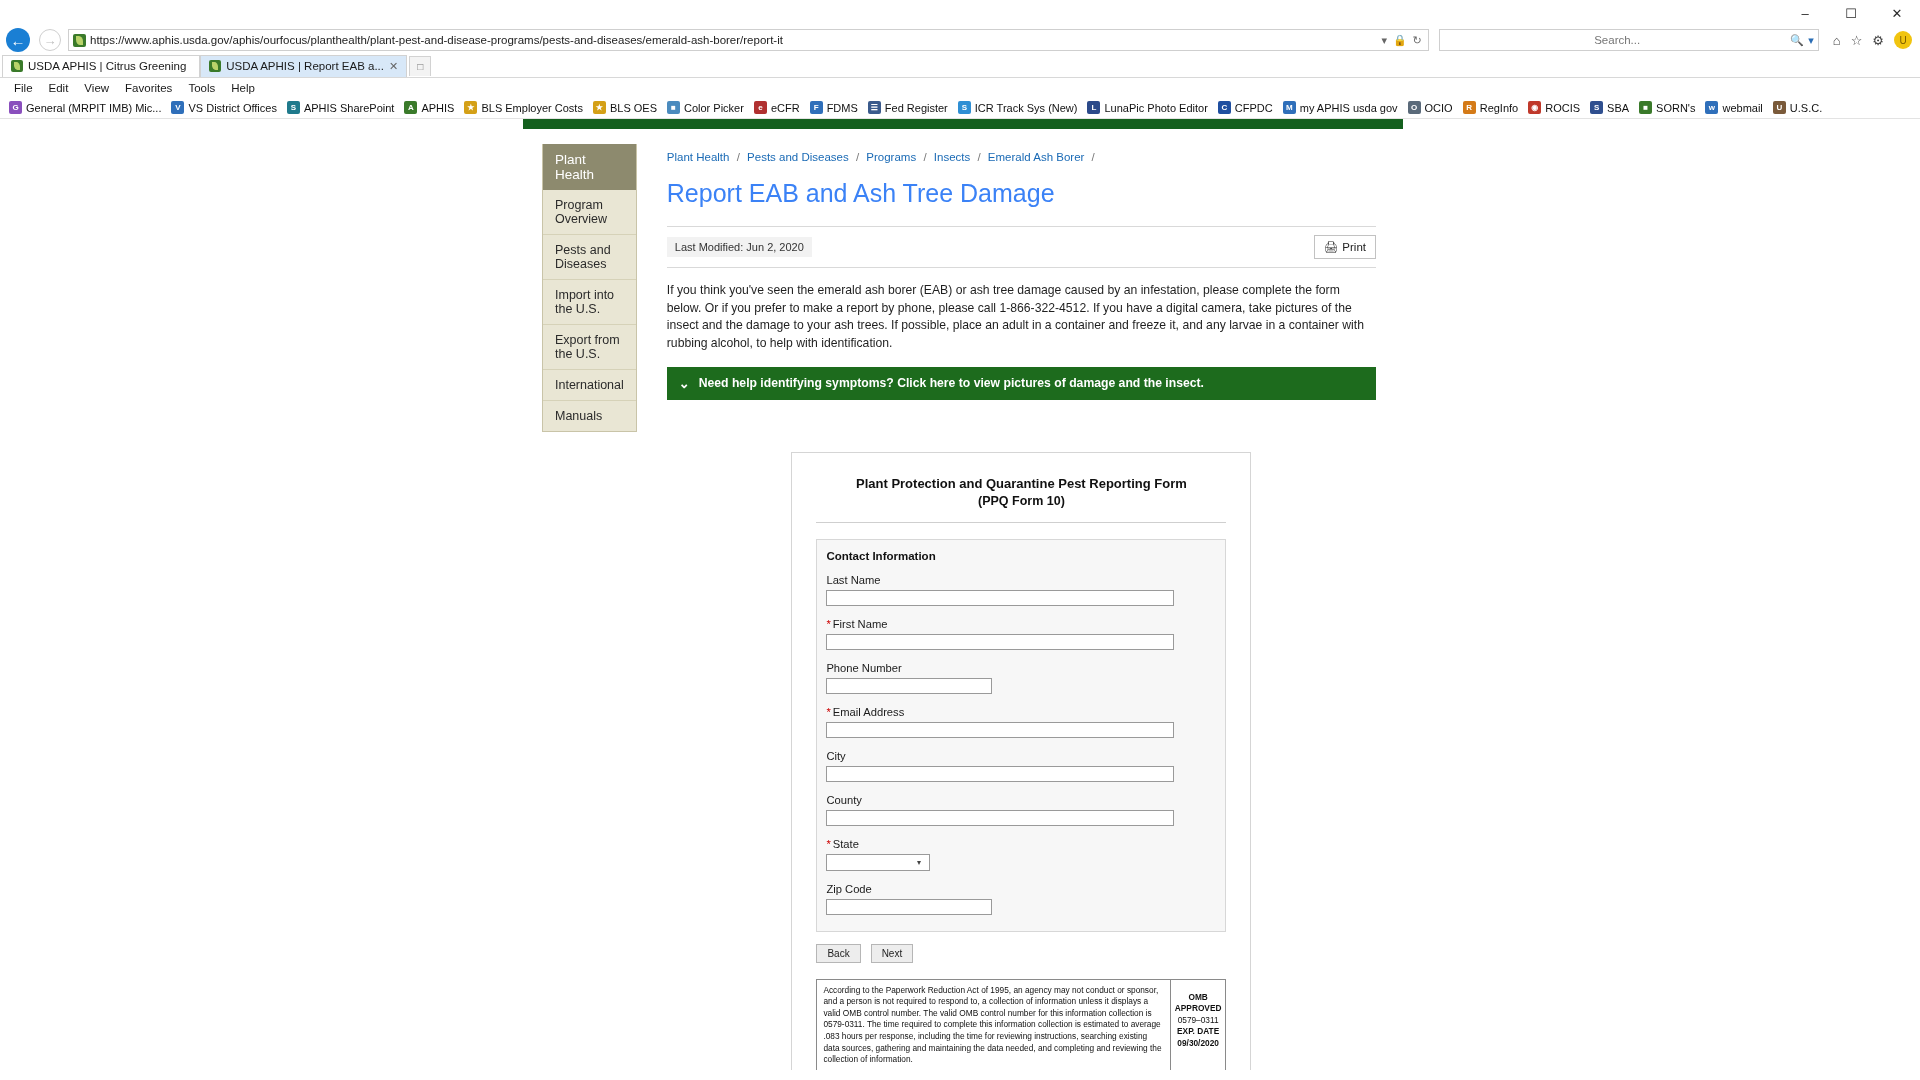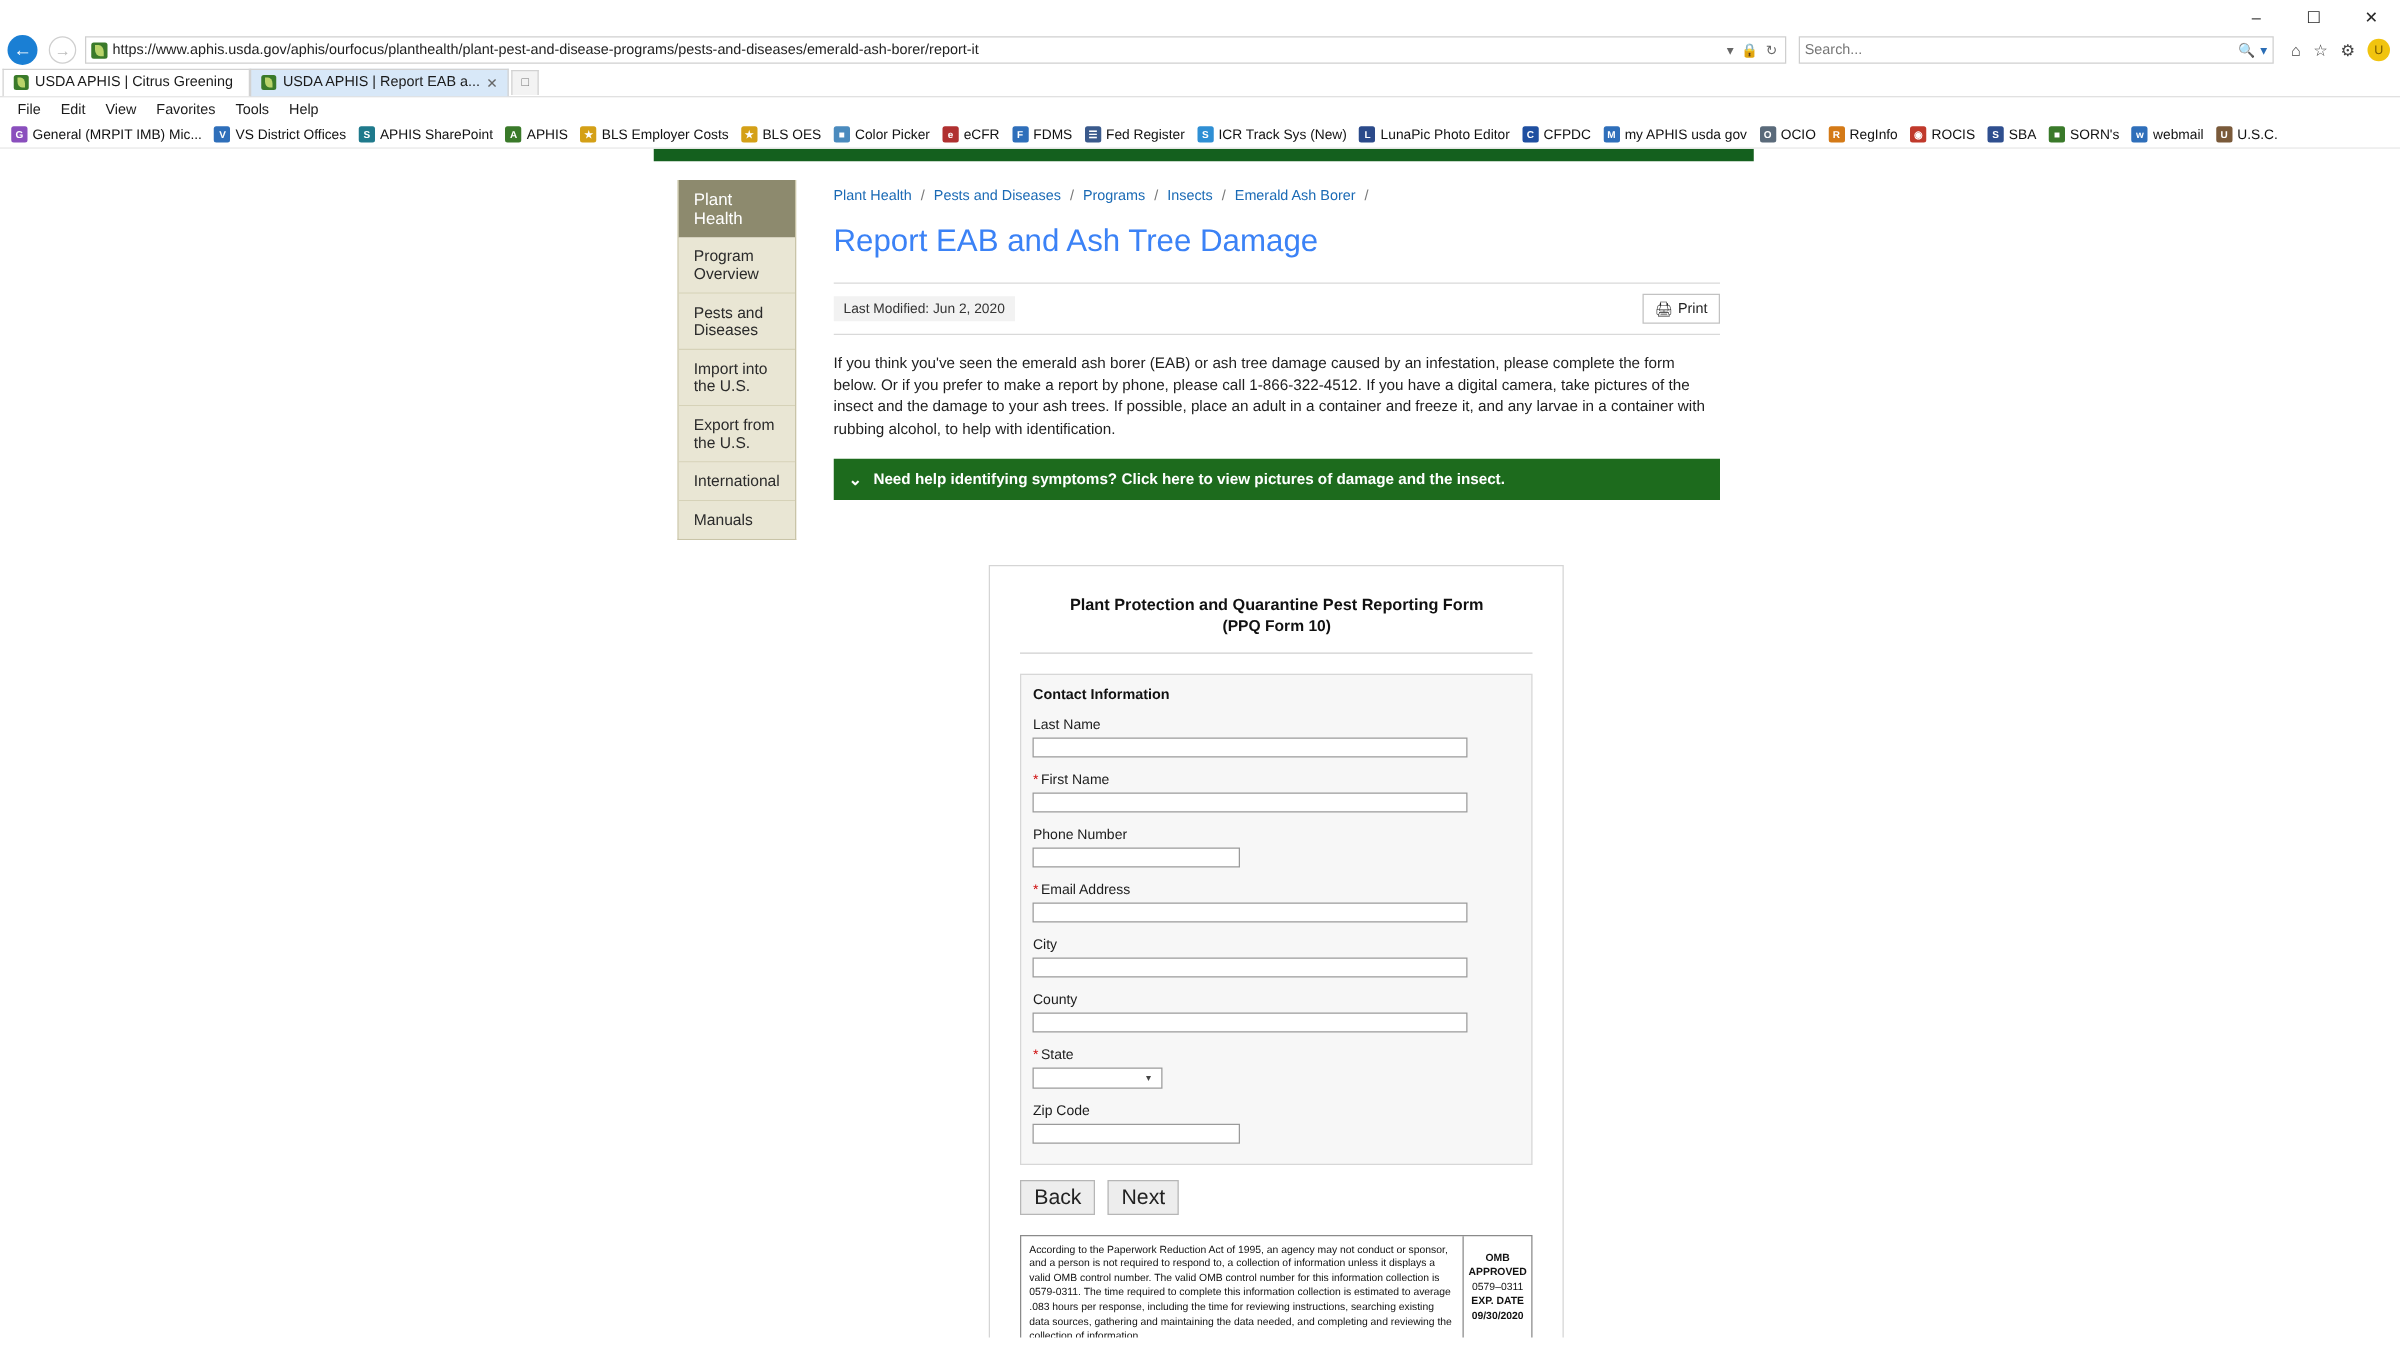--- a/index.html
+++ b/index.html
@@ -85,21 +85,21 @@
     width: 380px;
     height: 22px;
     border: 1px solid #cfcfcf;
     background: #fff;
     display: flex; align-items: center;
     padding: 0 4px;
     font-size: 11.5px;
     color: #767676;
     margin-left: 6px;
   }
-  .searchbox .sb-text { flex: 1 1 auto; }
+  .searchbox .sb-text { flex: 1 1 auto; text-align: center; }
   .searchbox .sb-icons { display: flex; align-items: center; gap: 4px; color: #2a6db5; font-size: 11px; }
   .navrow-right {
     display: flex; align-items: center; gap: 10px; padding-left: 10px; color: #444; font-size: 13px;
   }
   .avatar-ie {
     width: 18px; height: 18px; border-radius: 50%;
     background: #f1c40f; color: #7a5c00; font-size: 10px;
     display: flex; align-items: center; justify-content: center;
   }
 
@@ -352,21 +352,21 @@
   .select-box .caret {
     width: 15px; height: 13px;
     display: flex; align-items: center; justify-content: center;
     font-size: 8px; color: #444;
   }
   .btn-row { margin-top: 12px; display: flex; gap: 10px; }
   .form-btn {
     min-width: 40px;
     border: 1px solid #b6b6b6;
     background: #ededed;
-    font-size: 17px;
+    font-size: 10px;
     padding: 3px 10px;
     color: #222;
   }
   .omb {
     margin-top: 16px;
     border: 1px solid #8a8a8a;
     display: flex;
     font-size: 8.3px;
     color: #111;
     line-height: 1.4;

